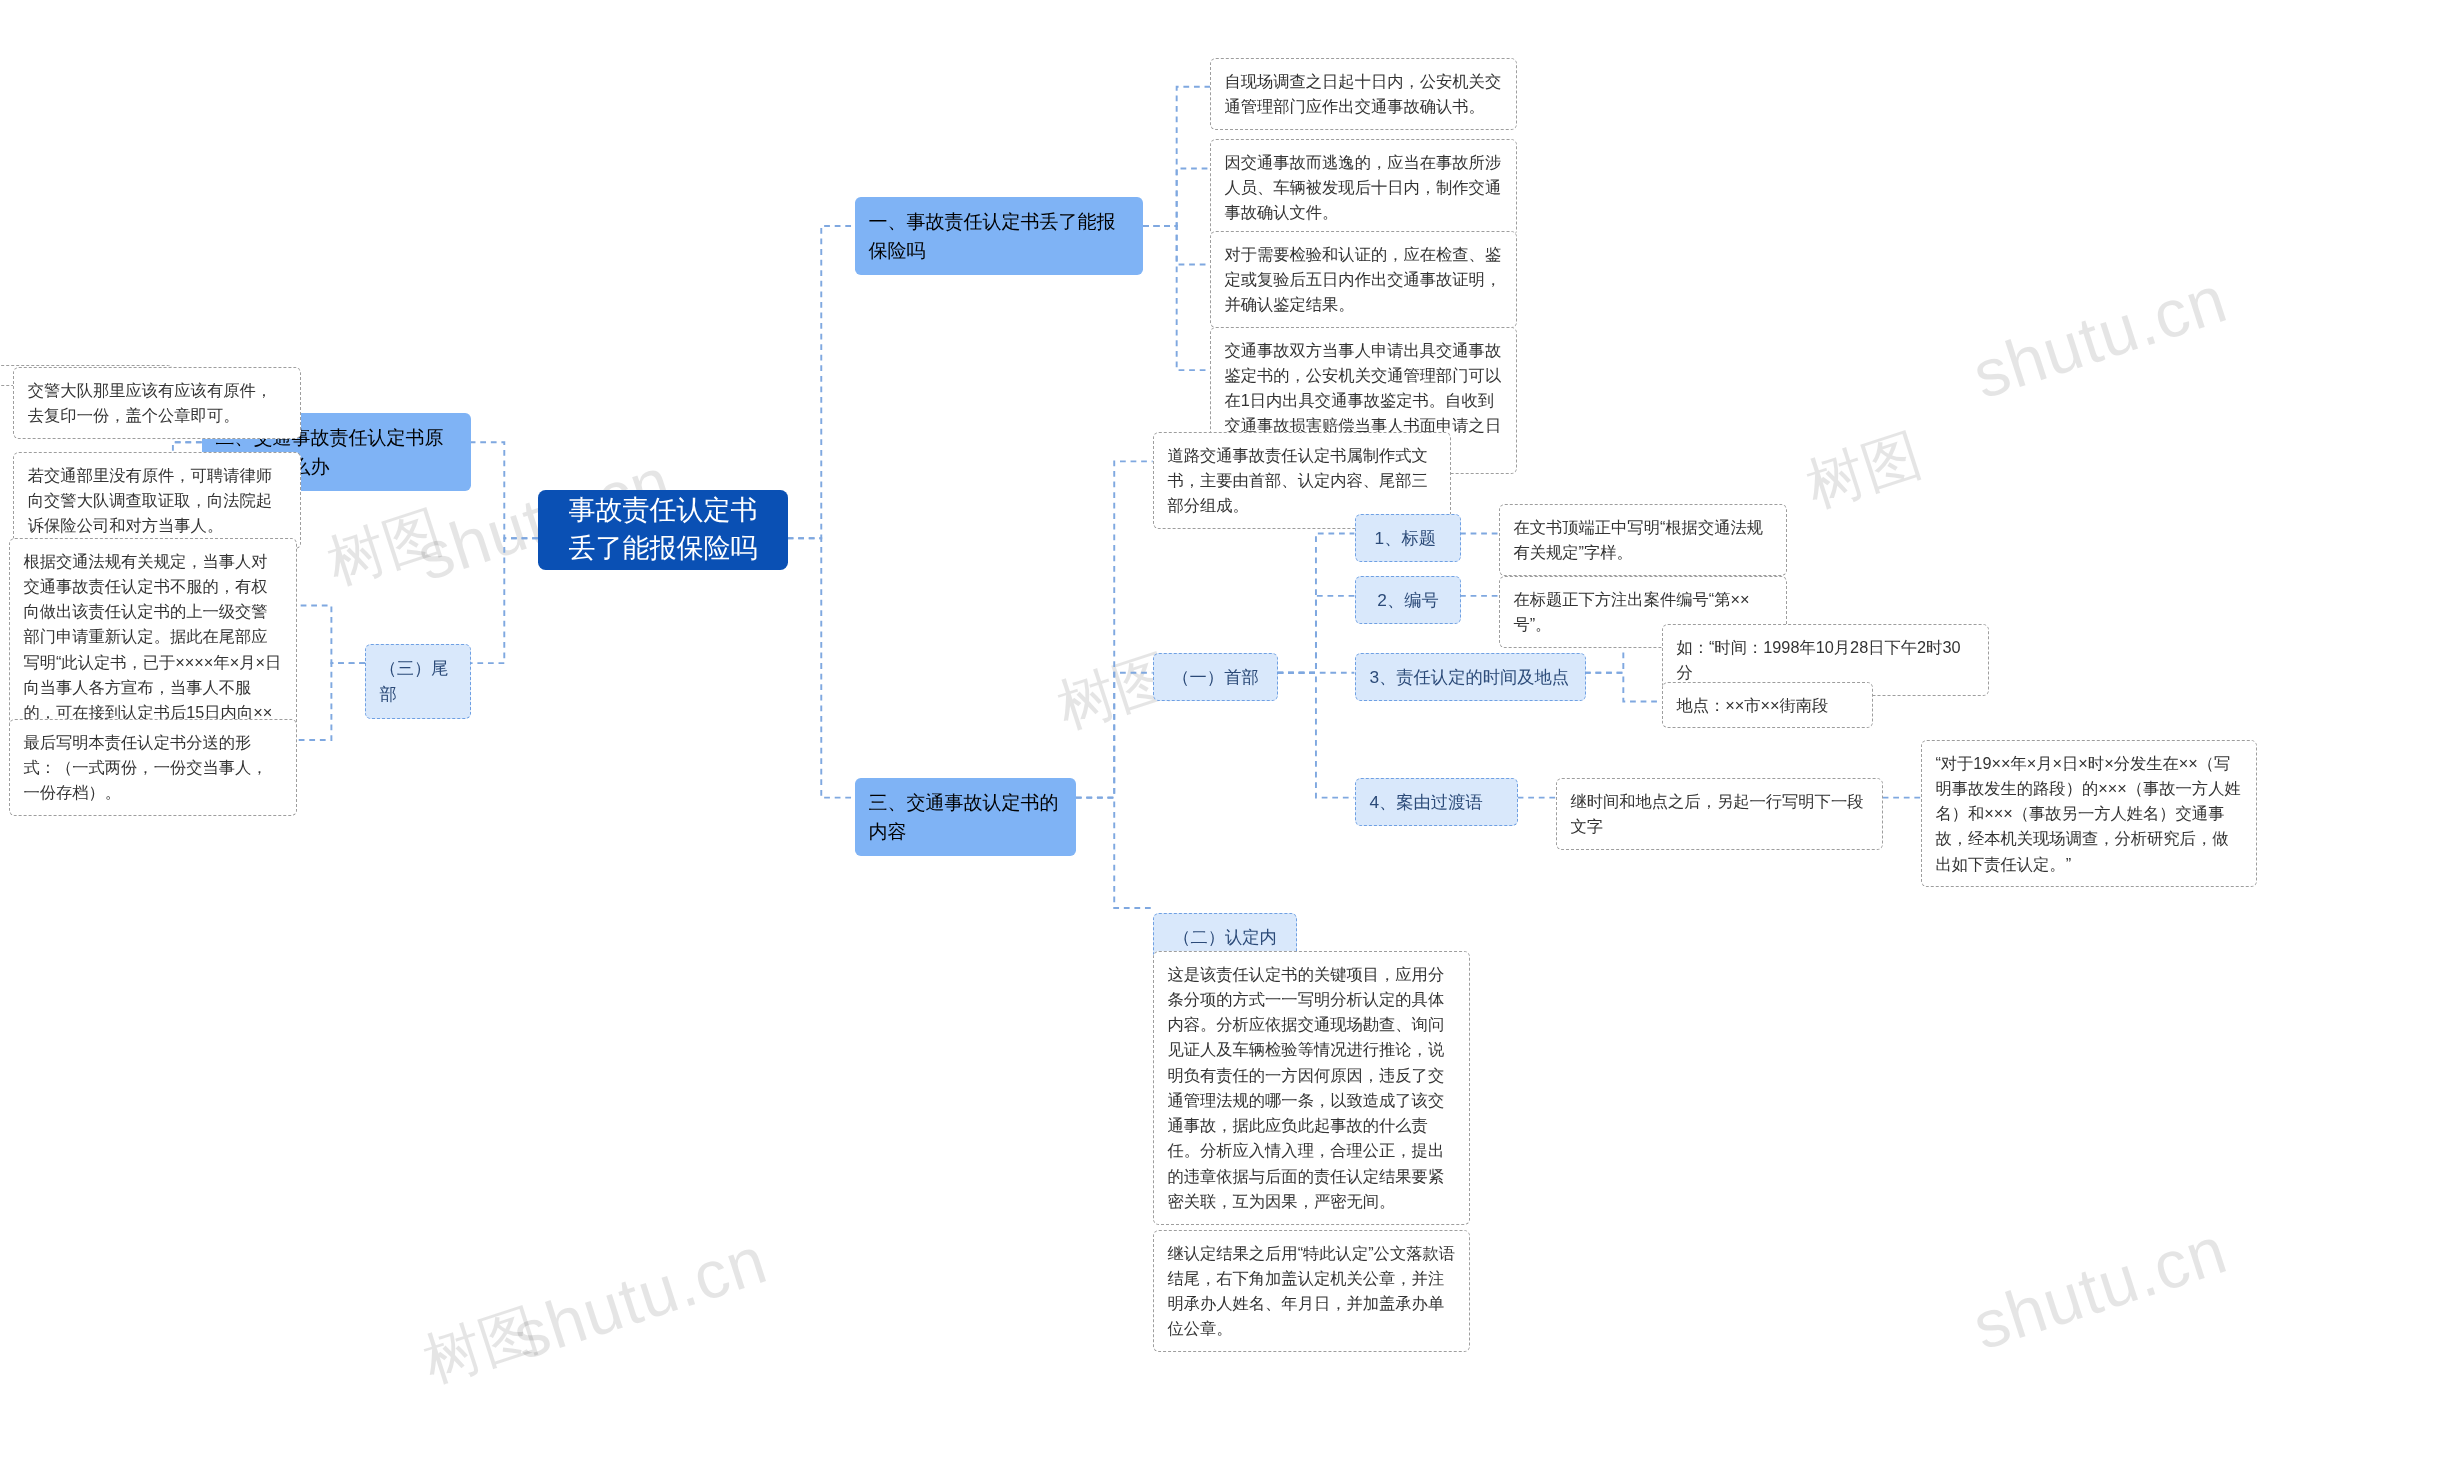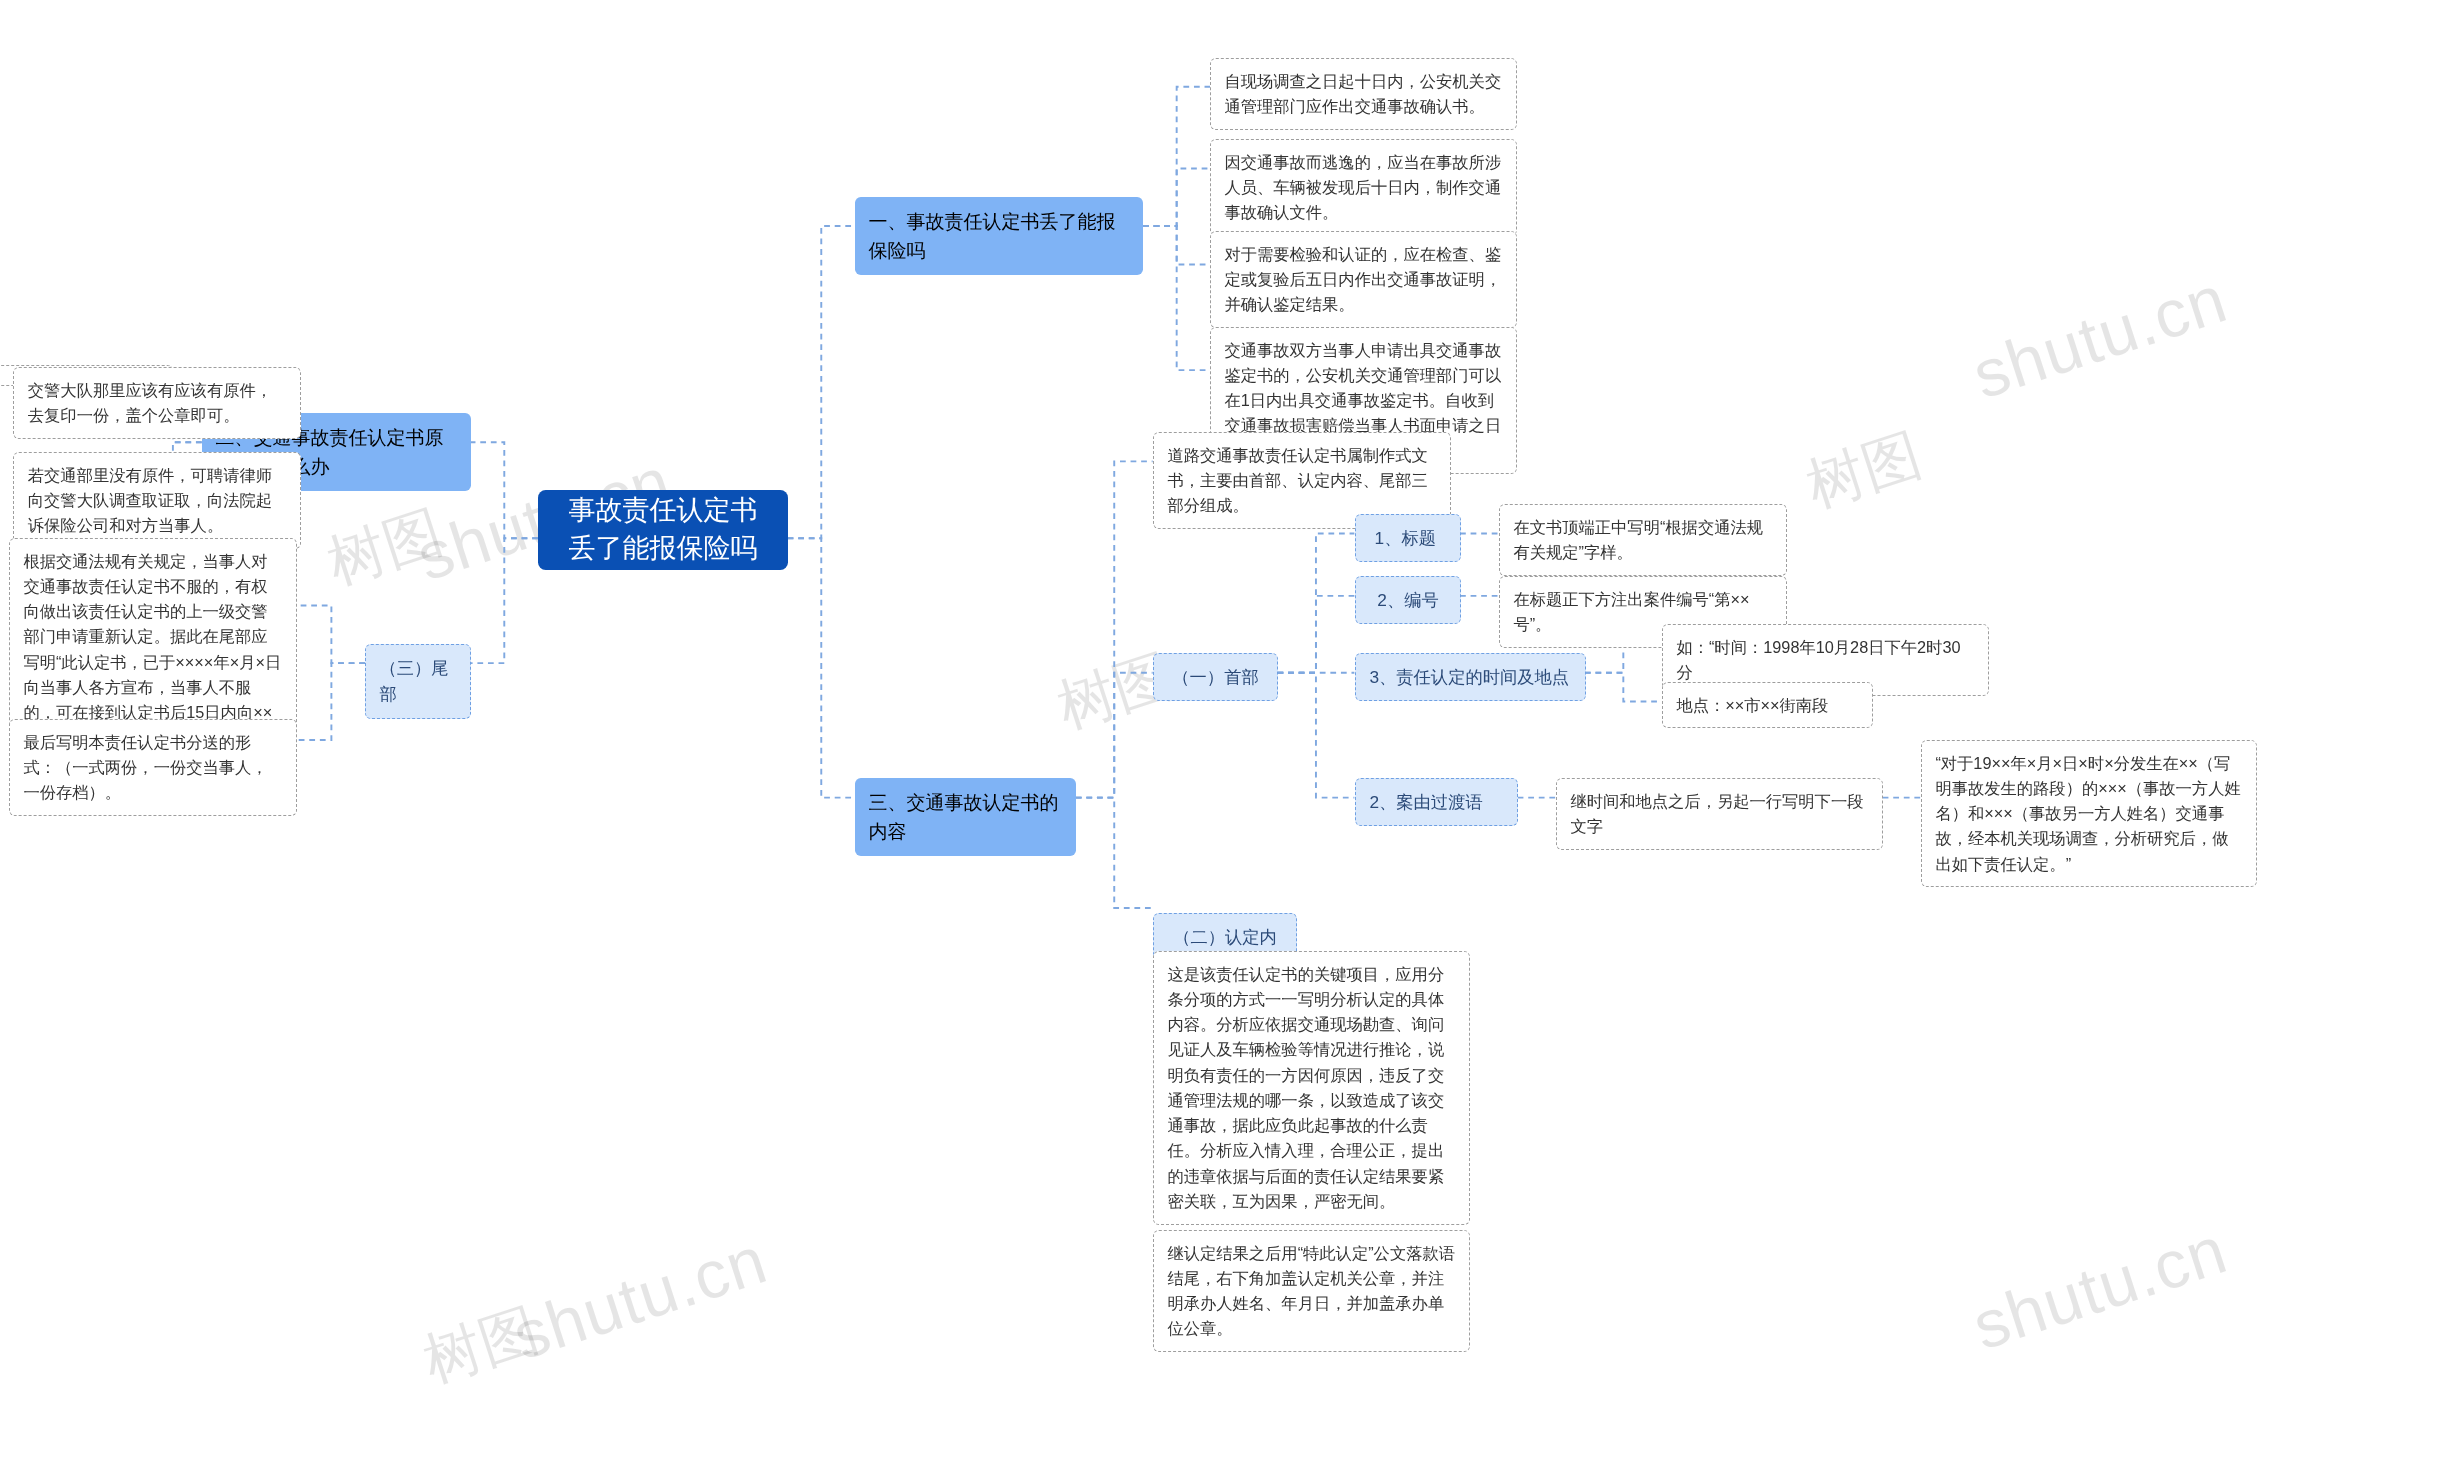--- a/index.html
+++ b/index.html
@@ -206,21 +206,21 @@
   <span data-name="label">3、责任认定的时间及地点</span>
 </div>
 <div class="node level3" data-name="part-a-item-3-line1" style="left:1662px; top:624px; width:327px;">
   <span data-name="text">如：“时间：1998年10月28日下午2时30分</span>
 </div>
 <div class="node level3" data-name="part-a-item-3-line2" style="left:1662px; top:682px; width:211px;">
   <span data-name="text">地点：××市××街南段</span>
 </div>
 
 <div class="node level2" data-name="part-a-item-4" style="left:1355px; top:778px; width:163px;">
-  <span data-name="label">2、案由过渡语</span>
+  <span data-name="label">4、案由过渡语</span>
 </div>
 <div class="node level3" data-name="part-a-item-4-lead" style="left:1556px; top:778px; width:327px;">
   <span data-name="text">继时间和地点之后，另起一行写明下一段文字</span>
 </div>
 <div class="node level3" data-name="part-a-item-4-text" style="left:1921px; top:740px; width:336px;">
   <span data-name="text">“对于19××年×月×日×时×分发生在××（写明事故发生的路段）的×××（事故一方人姓名）和×××（事故另一方人姓名）交通事故，经本机关现场调查，分析研究后，做出如下责任认定。”</span>
 </div>
 
 <div class="node level2" data-name="part-b" style="left:1153px; top:889px; width:144px; text-align:center;margin-top:24px;">
   <span data-name="part-b-title">（二）认定内容</span>

